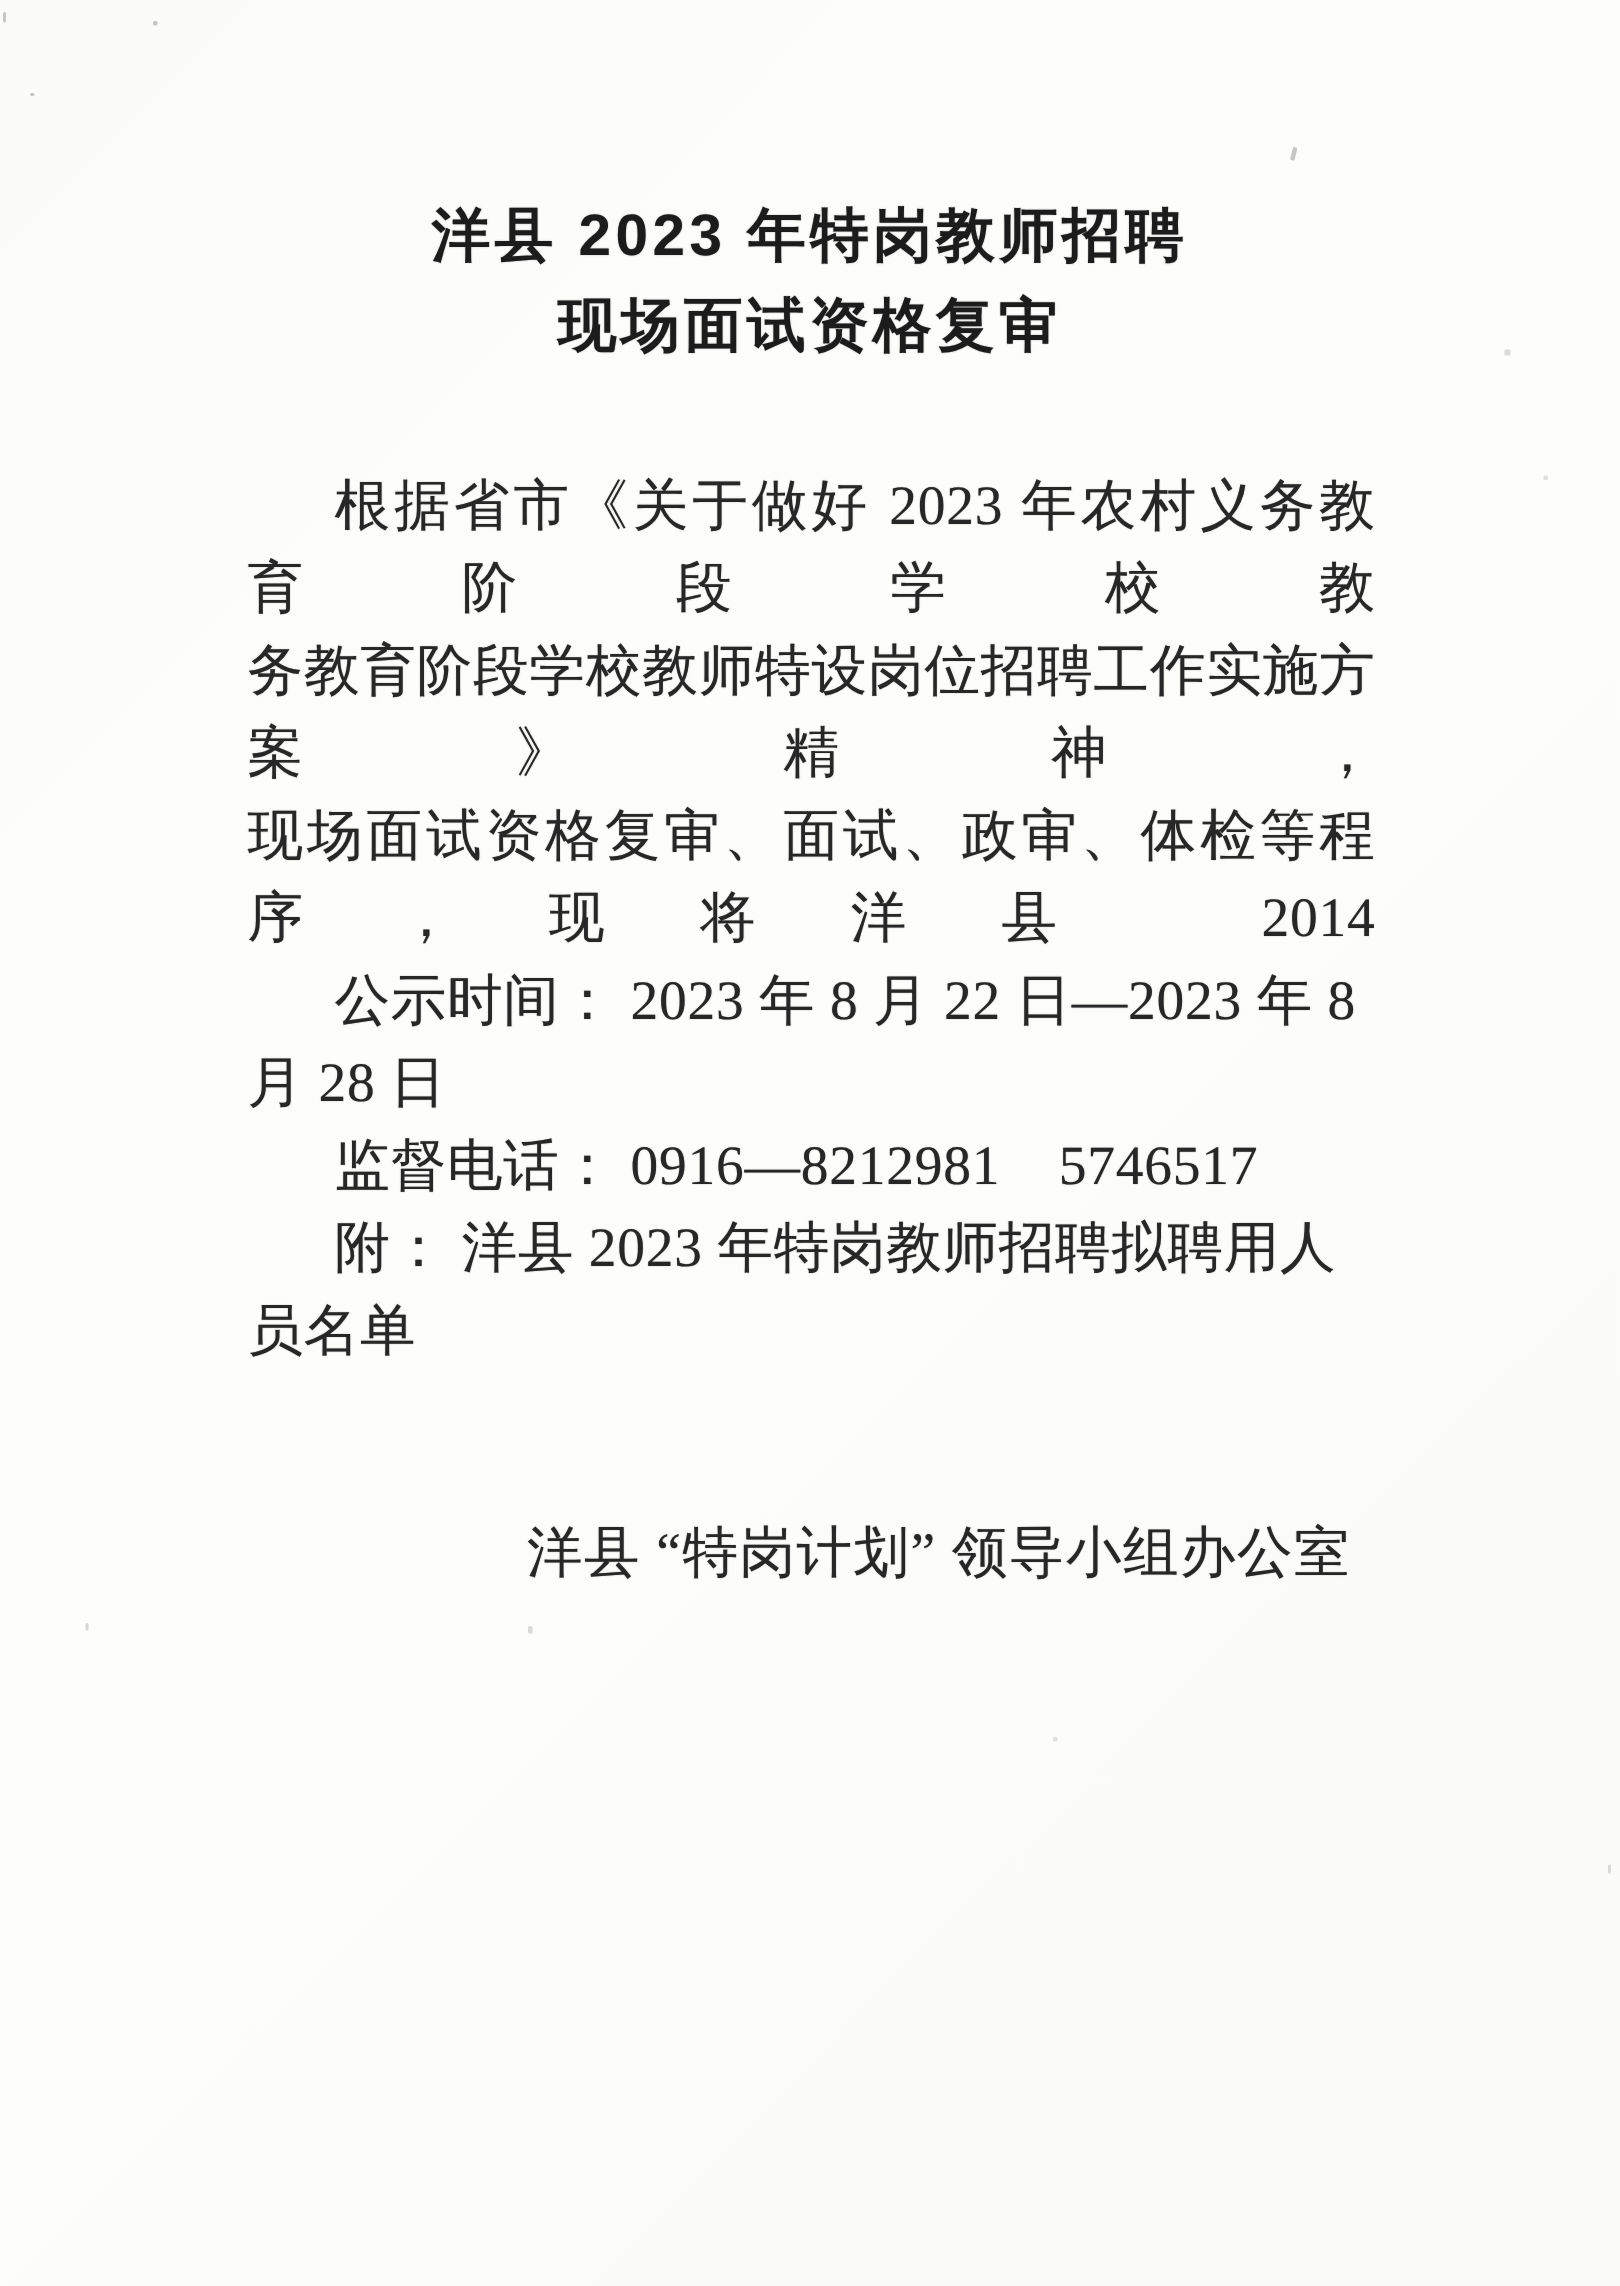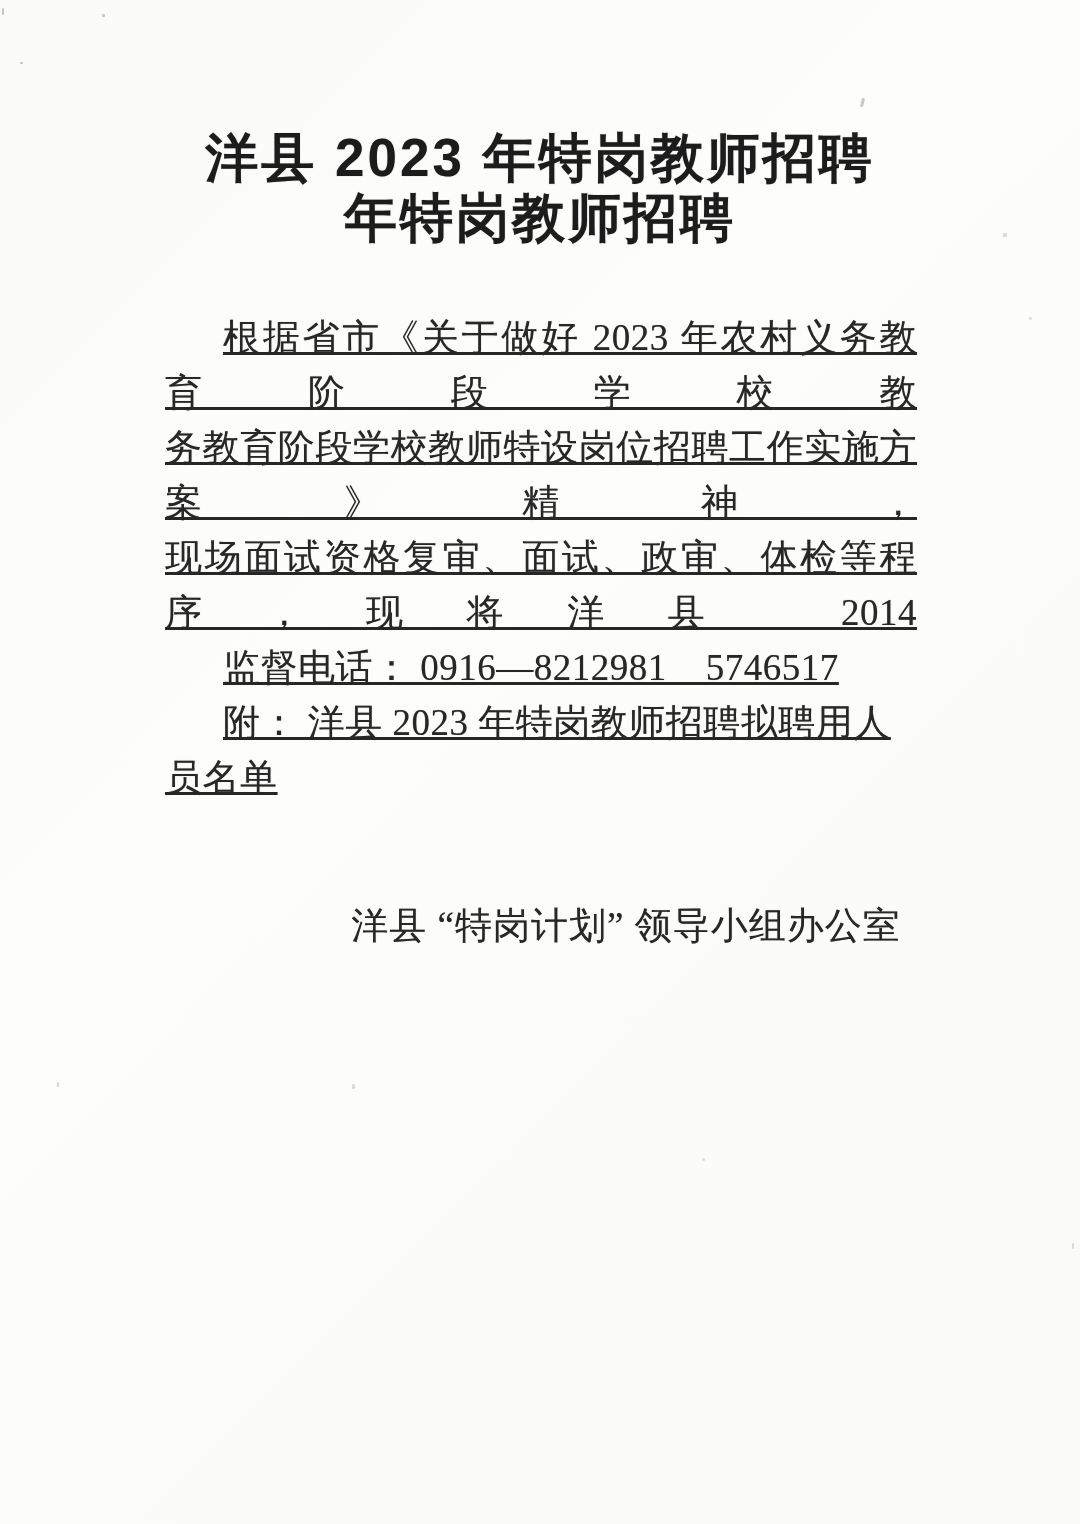--- a/index.html
+++ b/index.html
@@ -17,35 +17,34 @@
     color: #262626;
   }
   
   .title-block {
     padding-top: 128px;
     text-align: center;
   }
   .title-line {
     font-family: "Liberation Sans", "DejaVu Sans", sans-serif;
     font-weight: 700;
-    font-size: 53px;
+    font-size: 39px;
     line-height: 60px;
     letter-spacing: 3px;
     color: #1c1c1c;
     text-shadow: 0 0 1px rgba(30,30,30,0.45);
   }
   
   .body-block {
     margin: 62px 163px 0 165px;
     font-size: 37px;
     line-height: 55px;
     color: #272727;
     text-shadow: 0 0 0.8px rgba(40,40,40,0.5);
     letter-spacing: 0.5px;
-    text-decoration: underline;
   }
   .line { white-space: pre-wrap; }
   .line.justify {
     white-space: normal;
     text-align: justify;
     text-align-last: justify;
   }
   .line.indent { text-indent: 58px; }
   
   .sig-block {
@@ -76,27 +75,28 @@
   .sp9 { left: 702px; top: 1158px; width: 3px; height: 3px; opacity: 0.3; }
   .sp10{ left: 1072px;top: 1243px; width: 2px; height: 6px; opacity: 0.35; }
 </style>
 </head>
 <body>
 
 <div class="page">
 
   <div class="title-block">
     <div class="title-line">洋县 2023 年特岗教师招聘</div>
-    <div class="title-line">年特岗教师招聘</div>
+    <div class="title-line">现场面试资格复审</div>
   </div>
 
   <div class="body-block">
     <div class="line indent justify">根据省市《关于做好 2023 年农村义务教育阶段学校教</div>
     <div class="line justify">务教育阶段学校教师特设岗位招聘工作实施方案》精神，</div>
     <div class="line justify">现场面试资格复审、面试、政审、体检等程序，现将洋县 2014</div>
+    <div class="line indent">公示时间： 2023 年 8 月 22 日—2023 年 8 月 28 日</div>
     <div class="line indent">监督电话： 0916—8212981    5746517</div>
     <div class="line indent">附： 洋县 2023 年特岗教师招聘拟聘用人员名单</div>
   </div>
 
   <div class="sig-block">
     <div>洋县 “特岗计划” 领导小组办公室</div>
   </div>
 
   <div class="speck sp1"></div>
   <div class="speck sp2"></div>

